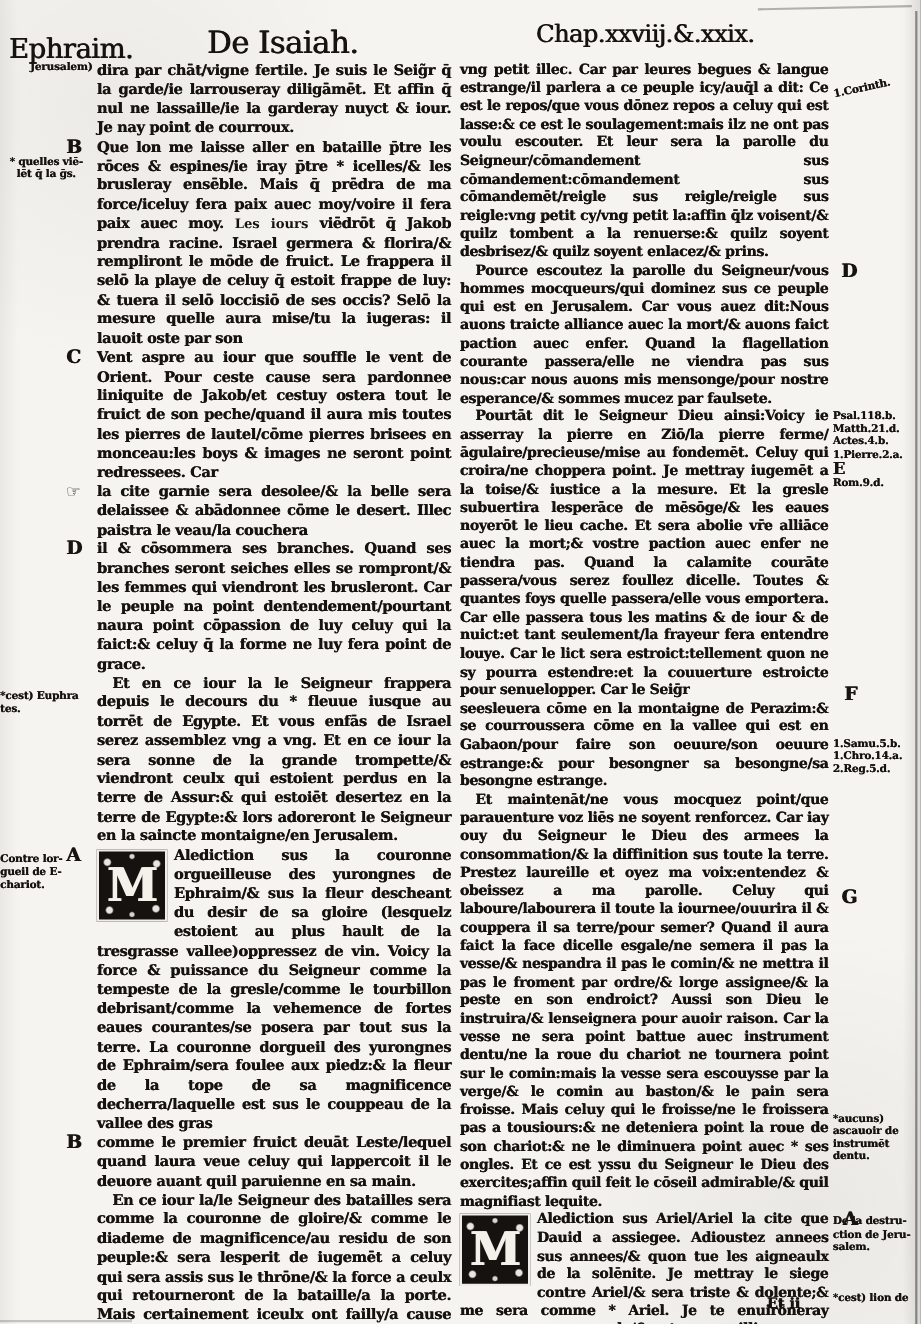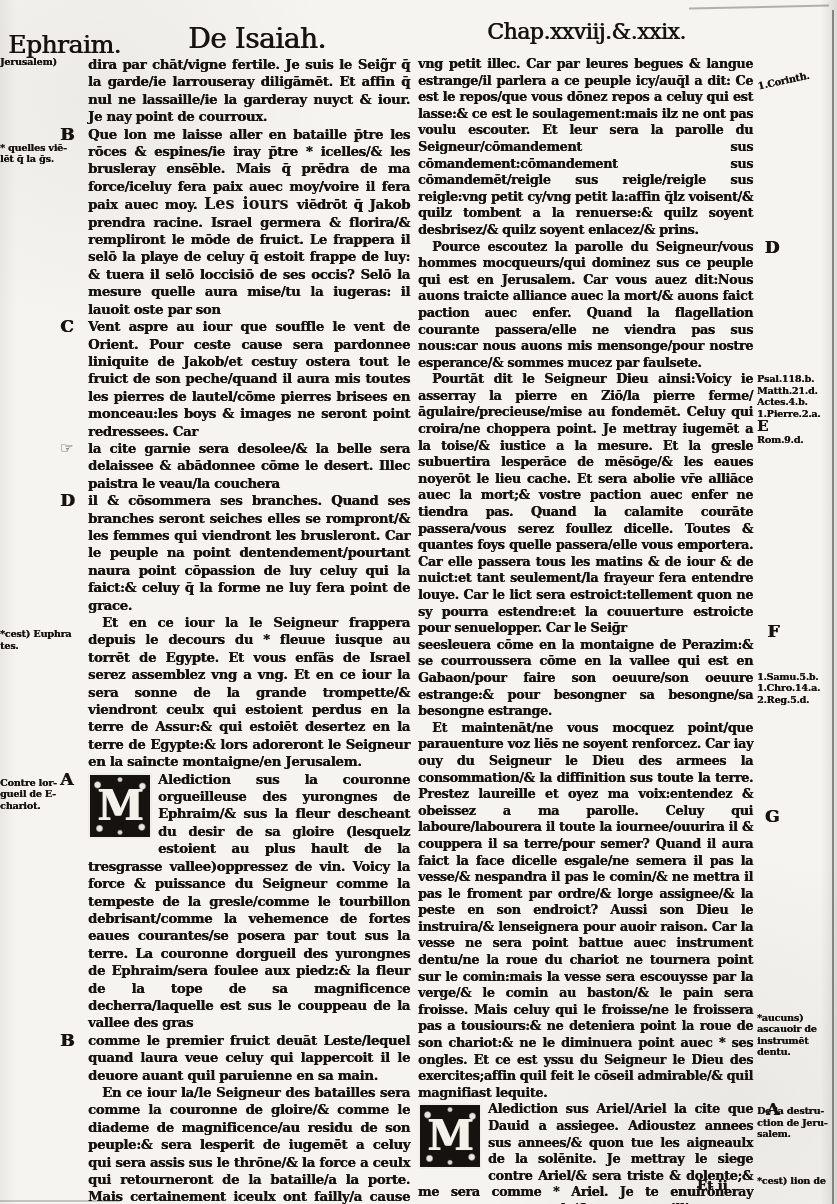--- a/index.html
+++ b/index.html
@@ -26,21 +26,21 @@
   .hdr-right{left:487px;top:19px;font-size:22px;}
 
   
   .col{position:absolute;top:56px;}
   .col-left{left:88px;width:322px;font-size:13.3px;line-height:17.4px;}
   .col-right{left:418px;width:335px;font-size:12.8px;line-height:16.6px;}
   .block{position:relative;text-align:justify;font-weight:bold;letter-spacing:-.35px;text-shadow:.35px 0 0 currentColor;}
   .block.indent .txt::before{content:"";display:inline-block;width:14px;}
   .chap{text-align:center;font-size:15.5px;margin:4px 0 3px 0;letter-spacing:0;text-shadow:.6px 0 0 currentColor;}
   .txt{}
-  .seg-small{font-size:16px;letter-spacing:0;text-shadow:none;font-weight:600;}
+  .seg-small{font-size:12px;letter-spacing:0;text-shadow:none;font-weight:600;}
 
   
   .marker{position:absolute;font-size:17px;font-weight:bold;text-shadow:.7px 0 0 currentColor;line-height:16px;}
   .col-left .marker{left:-28px;}
   .col-right .marker{right:-26px;}
   .marker.manicule{font-family:"DejaVu Sans",sans-serif;font-size:15px;text-shadow:none;}
 
   
   .mnote{position:absolute;font-size:9.6px;line-height:11.5px;font-weight:bold;letter-spacing:-.2px;text-shadow:.25px 0 0 currentColor;text-align:left;}
   .col-left .mnote{left:-88px;width:84px;}
@@ -72,24 +72,24 @@
 <div class="page">
   <div class="edge-right"></div>
   <div class="edge-top"></div>
   <div class="edge-bottom"></div>
 
   <div class="hdr hdr-left">Ephraim.</div>
   <div class="hdr hdr-center">De Isaiah.</div>
   <div class="hdr hdr-right">Chap.xxviij.&amp;.xxix.</div>
 
   <div class="col col-left" id="col-left">
-      <div class="block"><div class="mnote" style="top: 0px;">
+      <div class="block"><div class="mnote" style="top: 0px; text-align: right;">
           <div>Jerusalem)</div>
         </div><span class="txt"><span>dira par chāt/vigne fertile. Je suis le Seig̃r q̄ la garde/ie larrouseray diligāmēt. Et affin q̄ nul ne lassaille/ie la garderay nuyct &amp; iour. Je nay point de courroux.</span></span></div>
-      <div class="block"><span class="marker" style="top: 0px;">B</span><div class="mnote" style="top: 16px;">
+      <div class="block"><span class="marker" style="top: 0px;">B</span><div class="mnote" style="top: 16px; text-align: center;">
           <div>* quelles viē-</div>
           <div>lēt q̄ la ḡs.</div>
         </div><span class="txt"><span>Que lon me laisse aller en bataille p̄tre les rōces &amp; espines/ie iray p̄tre * icelles/&amp; les brusleray ensēble. Mais q̄ prēdra de ma force/iceluy fera paix auec moy/voire il fera paix auec moy. </span><span class="seg-small">Les iours </span><span>viēdrōt q̄ Jakob prendra racine. Israel germera &amp; florira/&amp; rempliront le mōde de fruict. Le frappera il selō la playe de celuy q̄ estoit frappe de luy: &amp; tuera il selō loccisiō de ses occis? Selō la mesure quelle aura mise/tu la iugeras: il lauoit oste par son</span></span></div>
       <div class="block"><span class="marker" style="top: 0px;">C</span><span class="txt"><span>Vent aspre au iour que souffle le vent de Orient. Pour ceste cause sera pardonnee liniquite de Jakob/et cestuy ostera tout le fruict de son peche/quand il aura mis toutes les pierres de lautel/cōme pierres brisees en monceau:les boys &amp; images ne seront point redressees. Car</span></span></div>
       <div class="block"><span class="marker manicule" style="top: 0px;">☞</span><span class="txt"><span>la cite garnie sera desolee/&amp; la belle sera delaissee &amp; abādonnee cōme le desert. Illec paistra le veau/la couchera</span></span></div>
       <div class="block"><span class="marker" style="top: 0px;">D</span><span class="txt"><span>il &amp; cōsommera ses branches. Quand ses branches seront seiches elles se rompront/&amp; les femmes qui viendront les brusleront. Car le peuple na point dentendement/pourtant naura point cōpassion de luy celuy qui la faict:&amp; celuy q̄ la forme ne luy fera point de grace.</span></span></div>
       <div class="block indent"><div class="mnote" style="top: 14px;">
           <div>*cest) Euphra</div>
           <div>tes.</div>
         </div><span class="txt"><span>Et en ce iour la le Seigneur frappera depuis le decours du * fleuue iusque au torrēt de Egypte. Et vous enfās de Israel serez assemblez vng a vng. Et en ce iour la sera sonne de la grande trompette/&amp; viendront ceulx qui estoient perdus en la terre de Assur:&amp; qui estoiēt desertez en la terre de Egypte:&amp; lors adoreront le Seigneur en la saincte montaigne/en Jerusalem.</span></span></div>

